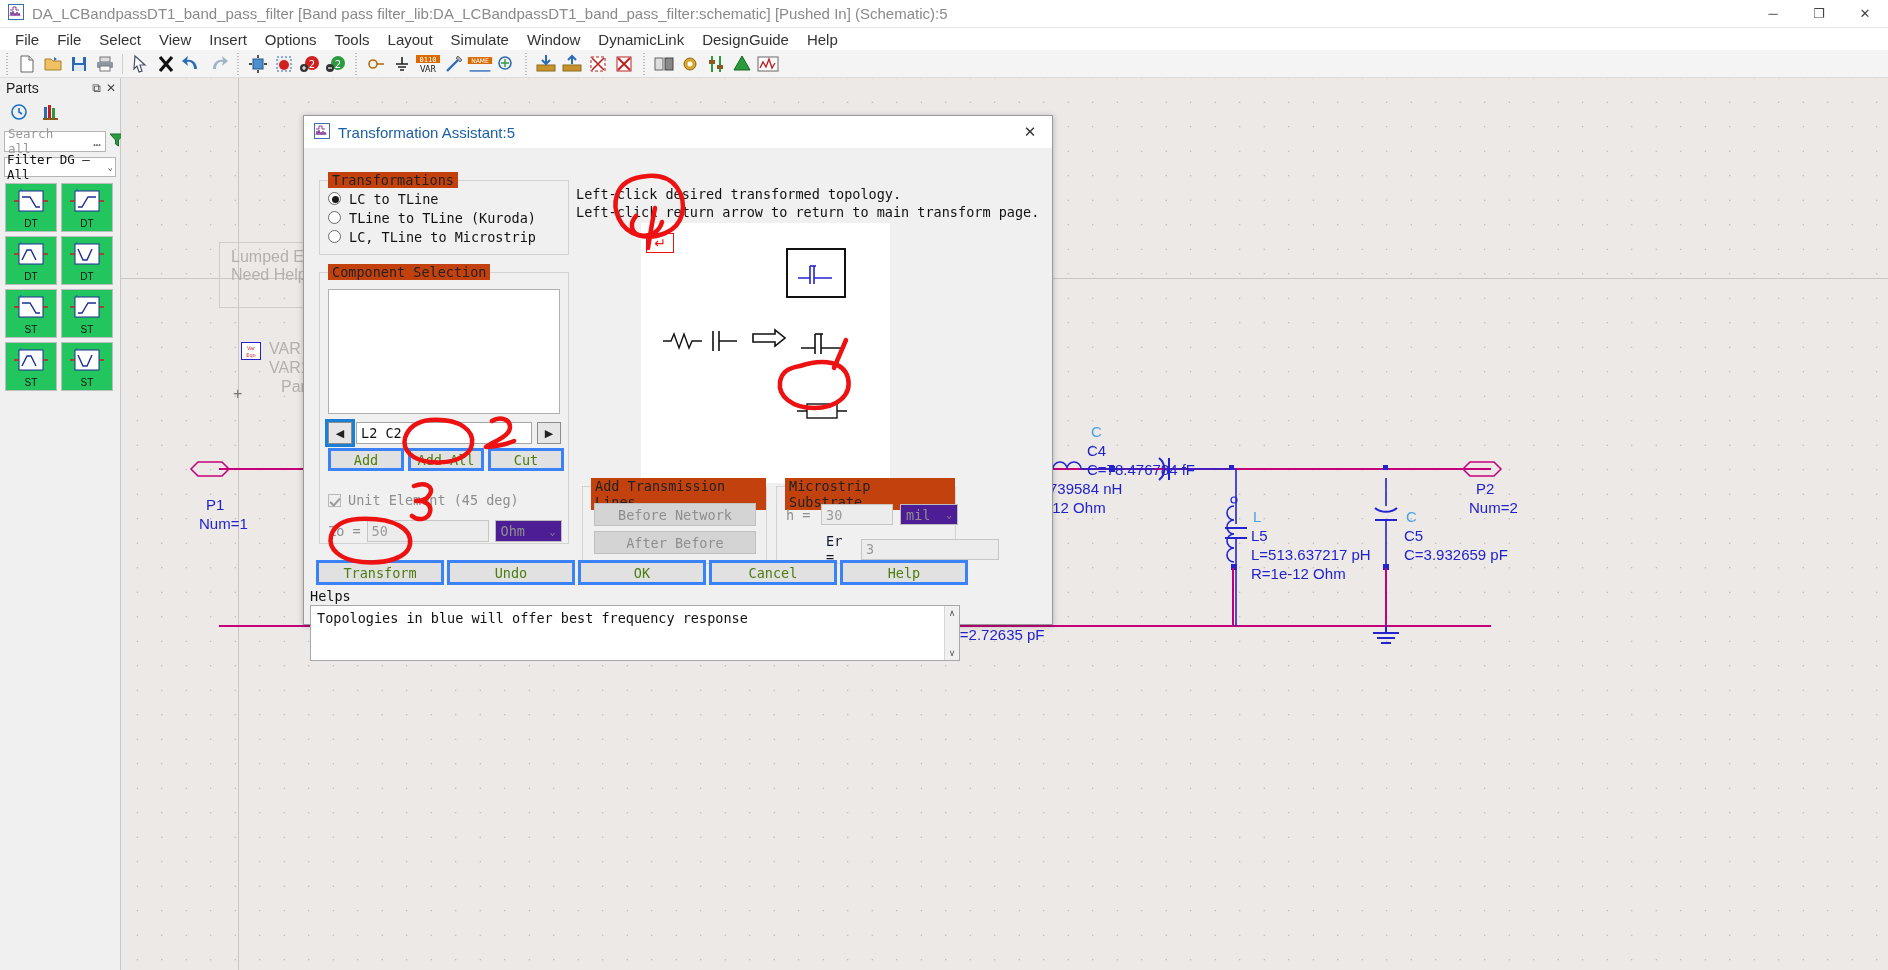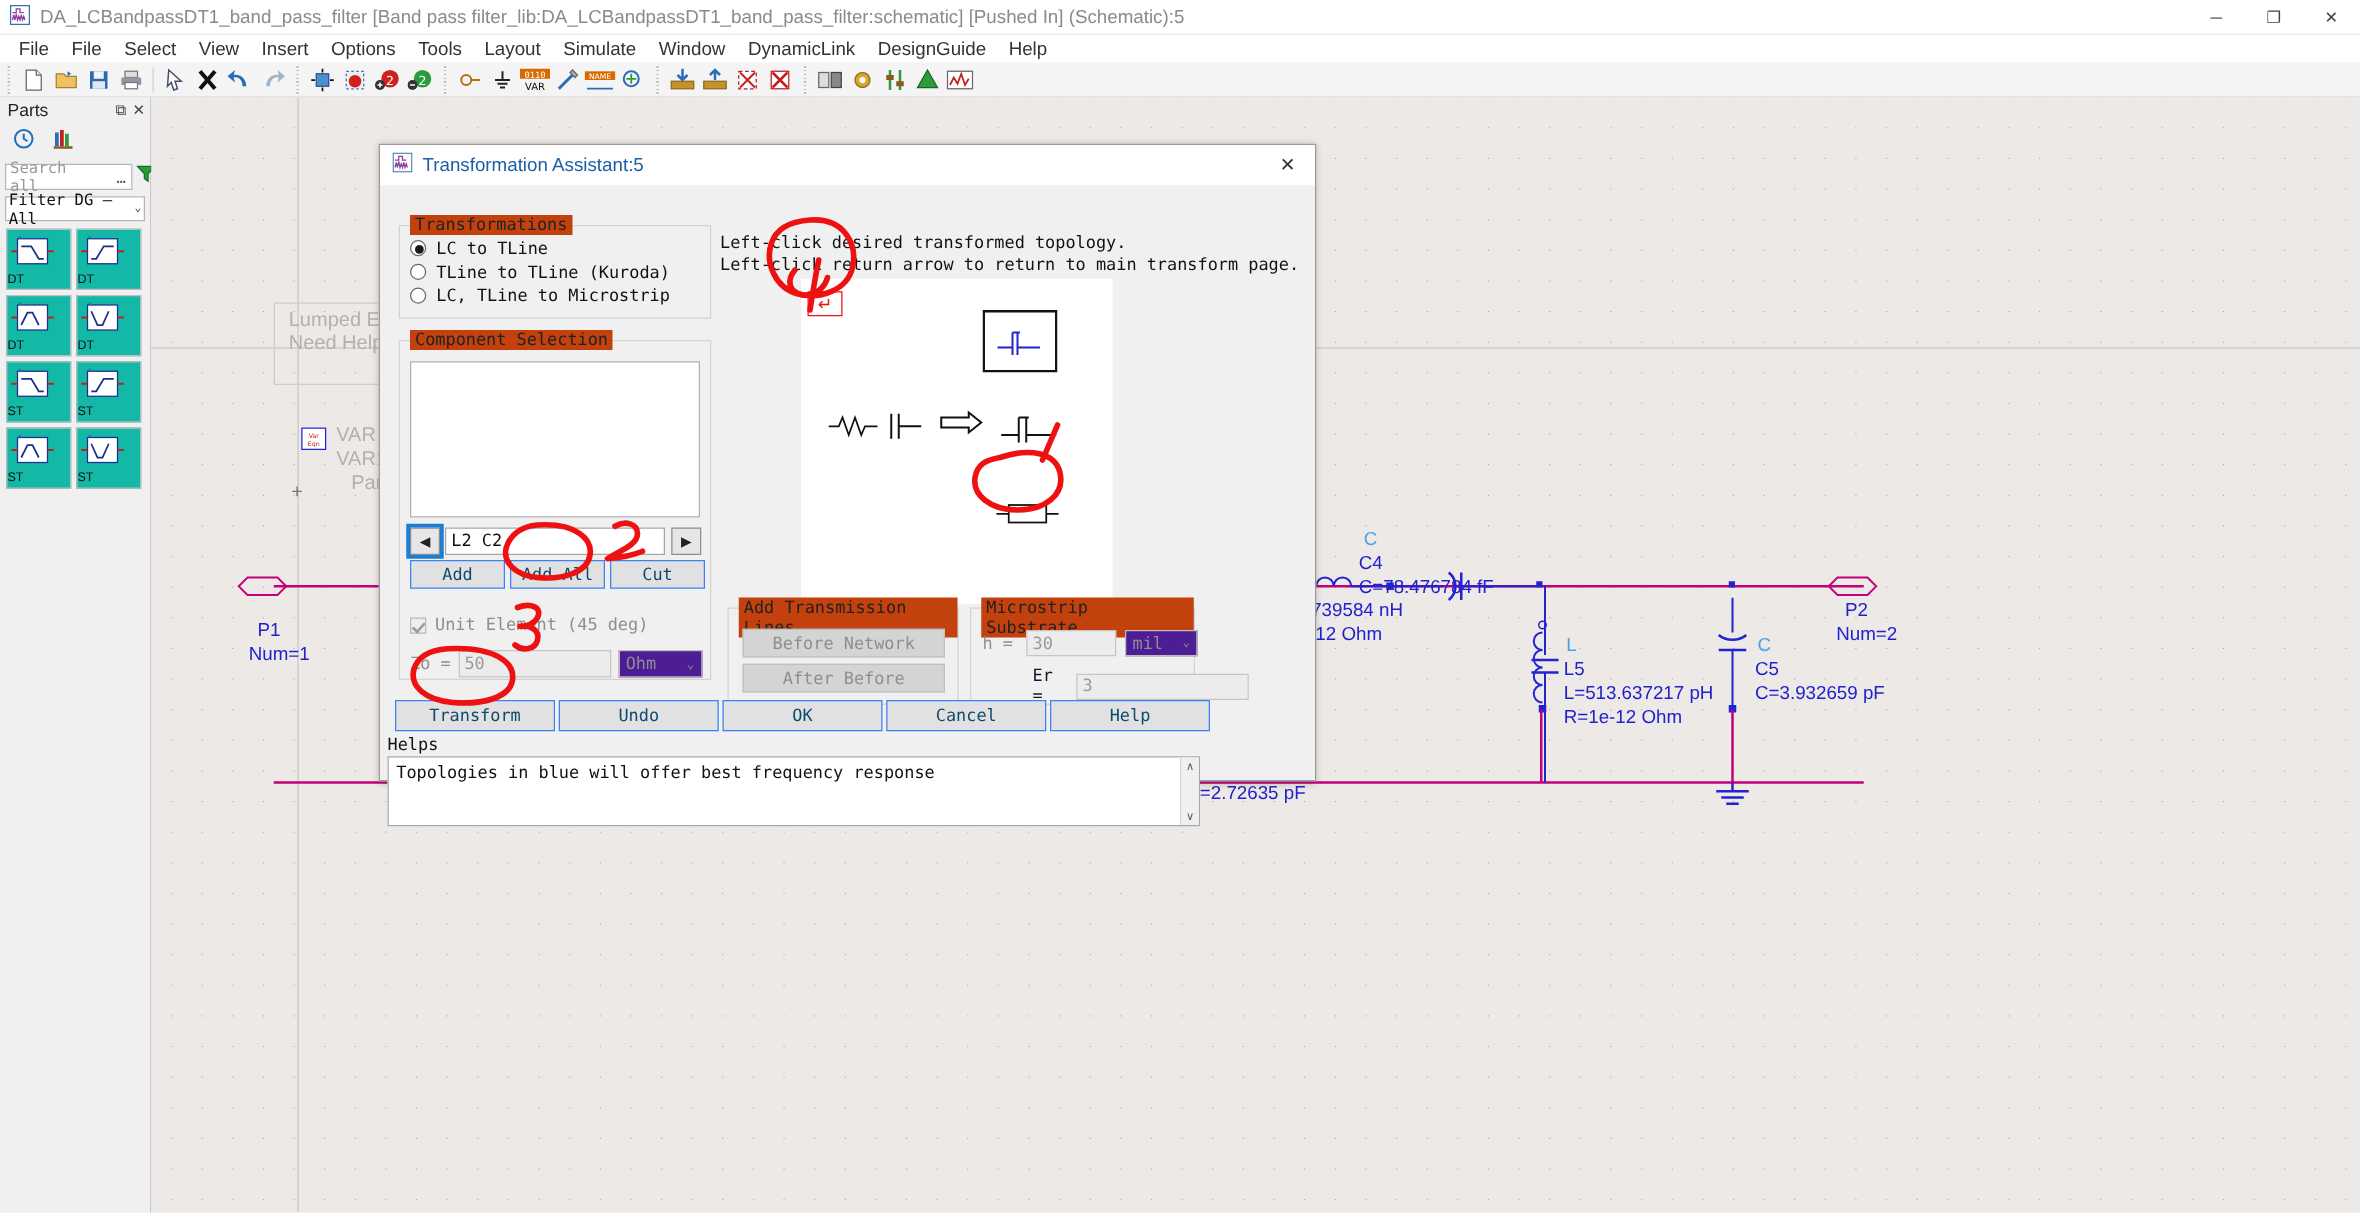--- a/index.html
+++ b/index.html
@@ -56,22 +56,22 @@
   #parts-tools { height:30px; display:flex; align-items:center; gap:14px; padding-left:10px; }
   #parts-search { display:flex; align-items:center; padding:0 4px; height:26px; gap:3px; }
   .srch-box { flex:1; height:21px; background:#fff; border:1px solid #b5b5b5;
      display:flex; align-items:center; padding:0 3px; font-size:12.5px; color:#9a9a9a;gap:40px; }
   .srch-box .dots { margin-left:auto; color:#555; letter-spacing:1px; }
   #parts-filter { padding:3px 4px 0 4px; }
   .filter-sel { height:20px; background:#fff; border:1px solid #b5b5b5;
      display:flex; align-items:center; padding:0 2px; font-size:12.5px; color:#111; }
   .filter-sel .cv { margin-left:auto; font-size:9px; color:#333; }
   #parts-grid { display:flex; flex-wrap:wrap; gap:4px; padding:6px 0 0 5px; }
-  .part-cell { width:52px; height:49px; background:#14b8a6; border:1px solid #bdbdbd;
-     display:flex; flex-direction:column; justify-content:flex-start; padding-top:3px; }
+  .part-cell { width:52px; height:49px; background:#22c55e; border:1px solid #bdbdbd;
+     display:flex; flex-direction:column; align-items:center; justify-content:flex-start; padding-top:3px; }
   .part-cell .lbl { font-size:10px; color:#111; margin-top:1px; }
 
   
   #canvas {
     position:absolute; left:121px; top:78px; width:1767px; height:892px;
     background:#ece9e7;
     background-image:radial-gradient(circle, #9a9a9a 0.6px, transparent 0.7px);
     background-size:24.5px 24.5px; background-position:4px 12px;
   }
   .axis-h { position:absolute; left:0; width:1767px; height:1px; background:#c9c6c4; }
@@ -104,22 +104,22 @@
      width:7px; height:7px; border-radius:50%; background:#1a1a1a; }
   .radio-row .rl { font-size:13.5px; color:#111; }
 
   .listbox { position:absolute; background:#fff; border:1px solid #b0b0b0; }
   .navbtn { width:24px; height:22px; background:#e6e6e6;
      border:1px solid #8d8d8d; display:flex; align-items:center; justify-content:center; }
   .navbtn.sel { outline:3px solid #1a7fd4; }
   .textfield { background:#fff; border:1px solid #a6a6a6; display:flex;
      align-items:center; padding:0 4px; font-size:13.5px; color:#111; }
   .textfield.dis { background:#ececec; border:1px solid #c6c6c6; color:#9a9a9a; }
-  .btn { background:#e1e1e1; border:1px solid #3b82f6; display:flex;
-     align-items:center; justify-content:center; font-size:13.5px; color:#0c4a6e; }
+  .btn { background:#e1e1e1; border:3px solid #3b82f6; display:flex;
+     align-items:center; justify-content:center; font-size:13.5px; color:#4d7c0f; }
   .btn.dis { background:#d4d4d4; border:1px solid #c0c0c0; color:#8e8e8e; }
   .chk { width:13px; height:13px; border:1px solid #b9b9b9; background:#eee;
      position:relative; flex:none; }
   .chk::after { content:""; position:absolute; left:3px; top:1px; width:4px; height:8px;
      border:solid #9a9a9a; border-width:0 2px 2px 0; transform:rotate(42deg); }
   .selbox { background:#4c1d95; border:1px solid #bdbdbd; display:flex;
      align-items:center; padding:0 5px; font-size:13.5px; color:#8f8f8f; }
   .selbox .cv { margin-left:auto; font-size:10px; }
   .helps-area { position:absolute; background:#fff; border:1px solid #a8a8a8;
      display:flex; }

